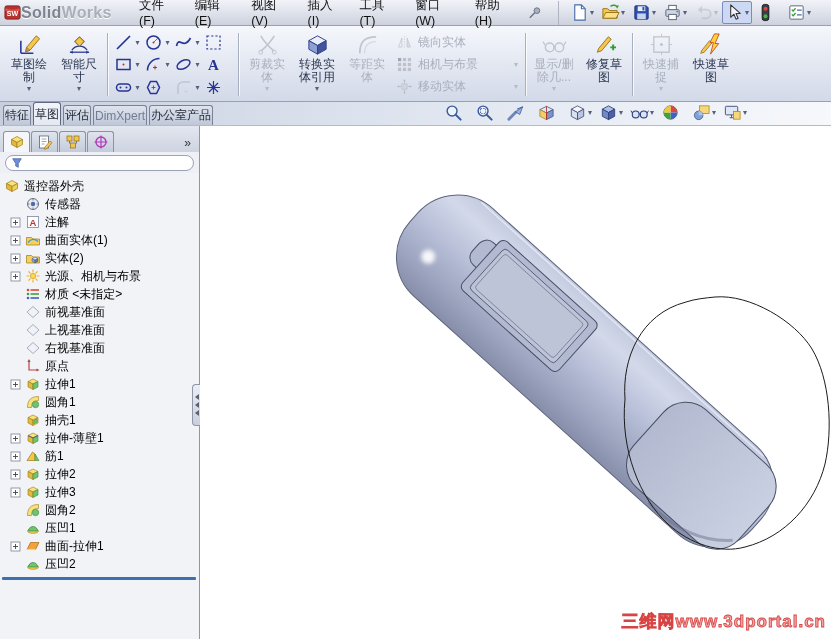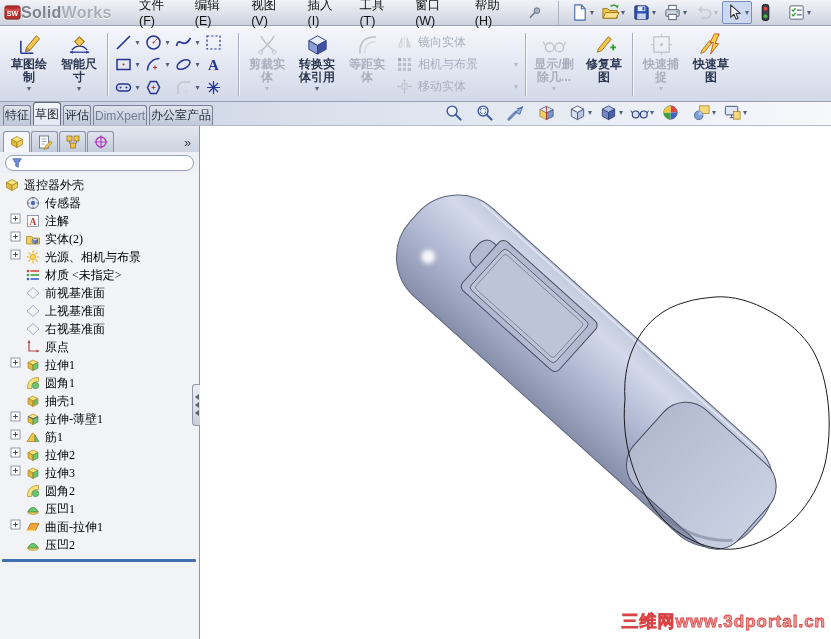--- a/index.html
+++ b/index.html
@@ -20,21 +20,21 @@
   .qbar{display:flex;align-items:center;gap:1px;margin-left:8px;border-left:1px solid #aeb4c2;padding-left:8px;height:24px;}
   .qitem{display:flex;align-items:center;padding:1px 2px;border:1px solid transparent;border-radius:2px;}
   .qitem .qic{width:19px;height:19px;}
   .qcaret{font-size:8px;color:#55607a;margin-left:1px;}
   .qitem.disabled .qcaret{color:#b4bac6;}
   .qitem.pressed{background:#cdd8f2;border-color:#7a8bbf;}
   .qitem.partial{width:12px;overflow:hidden;}
 
   
   .cmdbar{height:76px;background:linear-gradient(#f5f7fc,#d2d9e8);border-bottom:1px solid #98a0b4;display:flex;align-items:stretch;padding:2px 2px 0 4px;}
-  .bigbtn{width:50px;display:flex;flex-direction:column;align-items:center;padding-top:4px;font-weight:bold;}
+  .bigbtn{width:50px;display:flex;flex-direction:column;align-items:center;padding-top:4px;}
   .bigbtn .bic{width:25px;height:25px;flex:none;}
   .blabel{font-size:12px;line-height:13px;color:#2c3752;text-align:center;white-space:pre-line;margin-top:1px;}
   .bcaret{font-size:8px;color:#55607a;margin-top:0px;}
   .disabled .blabel, .disabled .slabel{color:var(--disabled);}
   .disabled svg{opacity:.55;filter:grayscale(.6);}
   .disabled .bcaret{color:#b4bac6;}
   .vsep{width:1px;background:#a8afc0;box-shadow:1px 0 0 rgba(255,255,255,.8);margin:5px 3px;}
   .gridgrp{display:flex;flex-direction:column;justify-content:space-between;padding:3px 2px;}
   .grow{display:flex;align-items:center;height:22px;}
   .gcell{display:flex;align-items:center;padding:0 1px;}
@@ -60,21 +60,21 @@
   .panel{width:200px;flex:none;border-right:1px solid #8e96a8;background:#eef0f5;display:flex;flex-direction:column;position:relative;}
   .ptabs{display:flex;align-items:flex-end;padding:3px 3px 0;height:26px;background:linear-gradient(#e3e7ef,#cdd3e0);}
   .ptab{width:27px;height:21px;display:flex;align-items:center;justify-content:center;border:1px solid #8a92a6;border-bottom:none;border-radius:3px 3px 0 0;background:linear-gradient(#dfe4ee,#c3cbda);margin-right:1px;}
   .ptab.active{background:#f4f6fa;}
   .ptab .pic{width:16px;height:16px;}
   .pchevron{margin-left:auto;font-size:12px;color:#333;padding:0 5px 2px;}
   .pfilter{margin:3px 5px 2px;height:16px;border:1px solid #9aa2b8;border-radius:9px;background:#fff;display:flex;align-items:center;padding:0 5px;gap:3px;flex:none;}
   .pfilter .fic{width:12px;height:12px;flex:none;}
   .pfilter input{border:none;outline:none;flex:1;font-size:11px;background:transparent;min-width:0;}
   .tree{flex:1;overflow:hidden;padding-top:4px;background:#f2f3f7;}
-  .trow{display:flex;align-items:flex-start;height:18px;padding-left:10px;color:#000;white-space:nowrap;font-family:Liberation Serif, serif;}
+  .trow{display:flex;align-items:center;height:18px;padding-left:10px;color:#000;white-space:nowrap;}
   .trow.root{padding-left:4px;}
   .texp{width:11px;height:11px;margin-right:4px;flex:none;}
   .tic{width:16px;height:16px;margin-right:4px;flex:none;}
   .tlabel{font-size:12px;}
   .rollback{height:3px;background:var(--rollback);margin:4px 3px 0 2px;border-radius:1px;}
   .phandle{position:absolute;right:-1px;top:258px;width:8px;height:42px;background:linear-gradient(#eceef4,#c9cfdd);border:1px solid #8e96a8;border-right:none;border-radius:4px 0 0 4px;display:flex;flex-direction:column;align-items:center;justify-content:center;gap:2px;}
   .tri{width:0;height:0;border-right:4px solid #5a6170;border-top:3px solid transparent;border-bottom:3px solid transparent;}
 
   .viewport{flex:1;background:#fff;position:relative;overflow:hidden;}
   .scene{position:absolute;left:0;top:0;width:631px;height:513px;}
@@ -752,20 +752,35 @@
             </span>
             <span class="tic">
               <svg viewBox="0 0 16 16">
                 <rect x="2.5" y="2.5" width="11" height="11" fill="#fff" stroke="#7a85a0" stroke-width=".8"></rect>
                 <text x="8" y="11.5" font-size="9.5" font-weight="bold" text-anchor="middle" fill="#c23232">A</text>
               </svg>
             </span>
             <span class="tlabel">注解</span>
           </div>
 
+          <div class="trow">
+            <span class="texp">
+              <svg viewBox="0 0 11 11">
+                <rect x="1" y="1" width="9" height="9" fill="#fff" stroke="#7a8299" stroke-width=".8"></rect>
+                <path d="M3 5.5h5M5.5 3v5" stroke="#444" stroke-width=".9"></path>
+              </svg>
+            </span>
+            <span class="tic">
+              <svg viewBox="0 0 16 16">
+                <path d="M1.5 5.5h5L8 7h6.5v6h-13z" fill="#f6cf5e" stroke="#9c7b17" stroke-width=".7"></path>
+                <path d="M3 10.5c3-4 7-4 10-1" fill="none" stroke="#3f9ccf" stroke-width="1.3"></path>
+              </svg>
+            </span>
+            <span class="tlabel">曲面实体(1)</span>
+          </div>
 
           <div class="trow">
             <span class="texp">
               <svg viewBox="0 0 11 11">
                 <rect x="1" y="1" width="9" height="9" fill="#fff" stroke="#7a8299" stroke-width=".8"></rect>
                 <path d="M3 5.5h5M5.5 3v5" stroke="#444" stroke-width=".9"></path>
               </svg>
             </span>
             <span class="tic">
               <svg viewBox="0 0 16 16">

